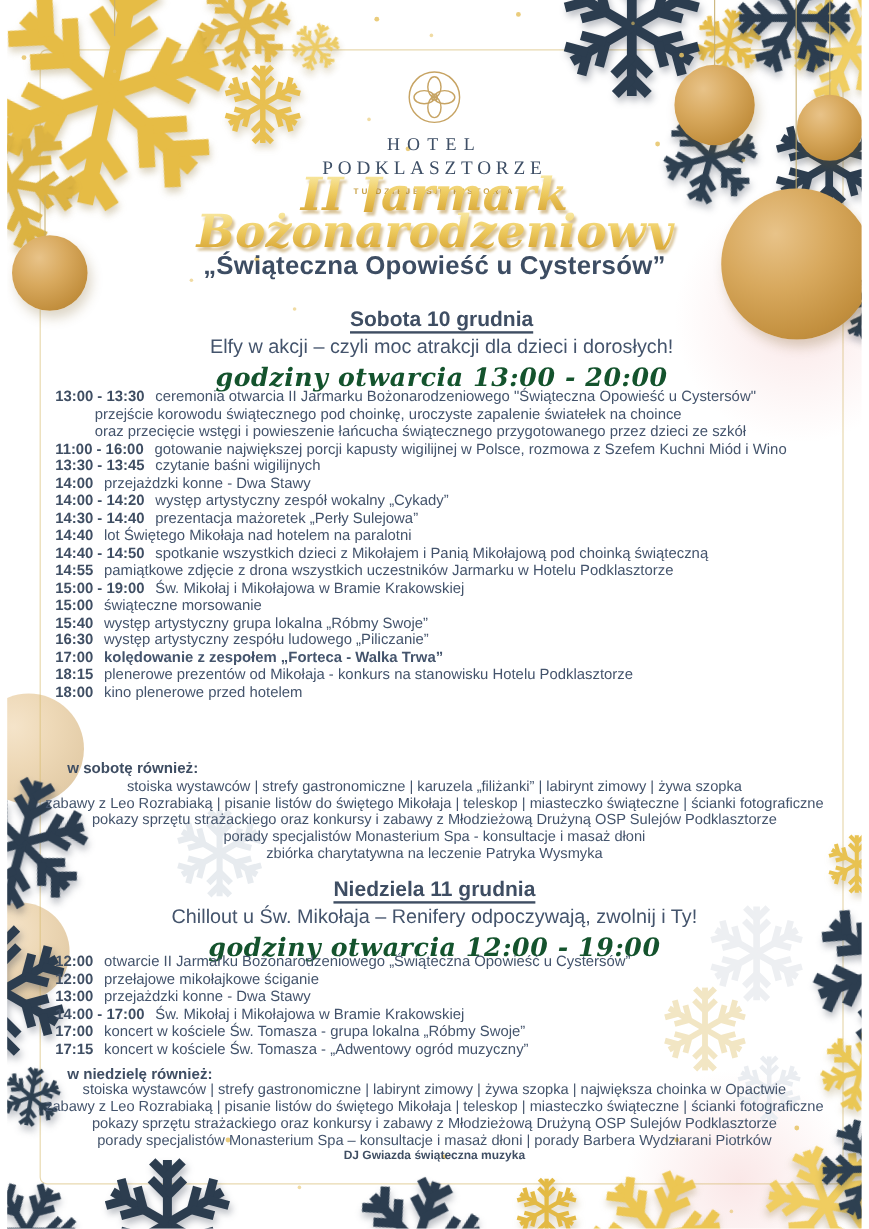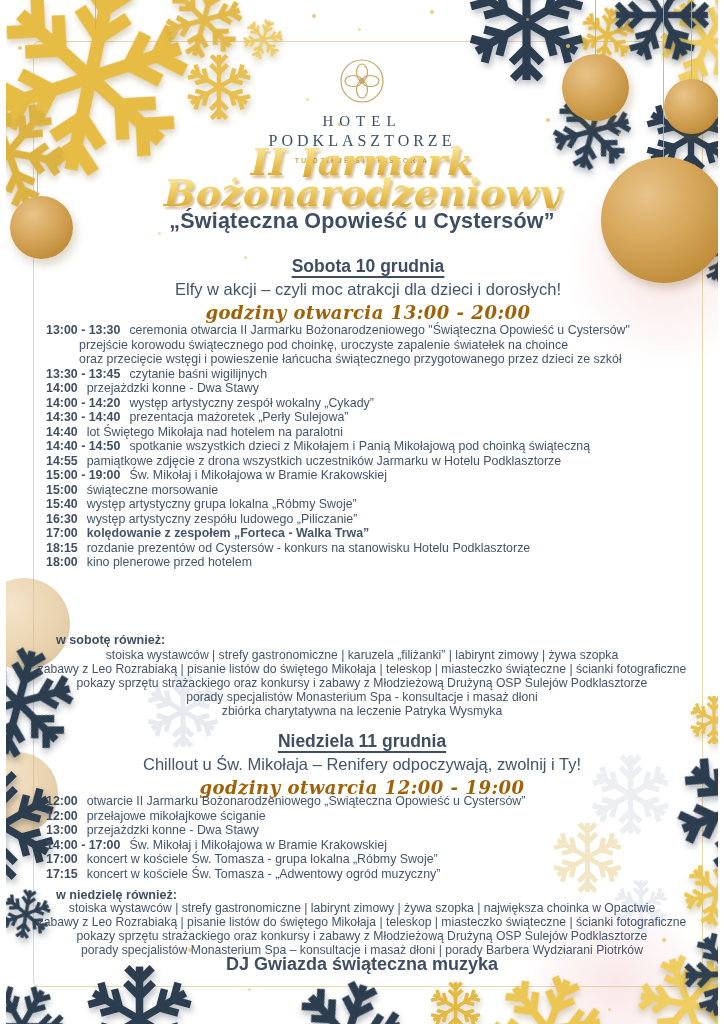--- a/index.html
+++ b/index.html
@@ -38,32 +38,32 @@
   .title-line{font-family:"DejaVu Serif",serif;font-style:italic;font-weight:700;
               font-size:38px;line-height:31px;
               background:linear-gradient(180deg,#f8e7a0 0%,#eecb5f 48%,#d9a93a 100%);
               -webkit-background-clip:text;background-clip:text;color:transparent;}
   .subtitle{top:209px;font-size:21.5px;font-weight:600;color:#3d4d63;letter-spacing:.2px;}
 
   .day-heading{font-size:17.5px;font-weight:700;color:#3f4e63;
                text-decoration:underline;text-underline-offset:4px;text-decoration-thickness:1.5px;}
   .day-tagline{margin-top:3px;font-size:16.5px;color:#44546c;}
   .day-hours{margin-top:3px;font-family:"DejaVu Serif",serif;font-style:italic;font-weight:700;
-             font-size:18px;color:#a16207;letter-spacing:.5px;}
+             font-size:21px;color:#14532d;letter-spacing:.5px;}
 
   .events{position:absolute;left:40px;right:20px;text-align:left;}
   .event-row{font-size:12.4px;line-height:14.5px;white-space:nowrap;color:#44546c;}
   .event-row .event-time{font-weight:700;margin-right:9px;color:#3f4e63;}
   .event-row.indent{padding-left:33px;}
   .event-row.bold .event-desc{font-weight:700;}
 
   .also-heading{position:absolute;left:50px;text-align:left;font-size:12.6px;font-weight:700;color:#3f4e63;}
   .also-lines{position:absolute;left:0;right:0;}
   .also-line{font-size:12.2px;line-height:13.9px;color:#44546c;white-space:nowrap;}
-  .dj-line{font-weight:700;font-size:18px;line-height:14px;color:#3f4e63;}
+  .dj-line{font-weight:700;font-size:10px;line-height:14px;color:#3f4e63;}
 </style>
 </head>
 <body>
 
 <div class="page">
 
   <svg width="0" height="0" style="position:absolute" aria-hidden="true">
     <defs>
       <symbol id="flake" viewBox="0 0 100 100">
         <g id="fa" stroke="currentColor" stroke-width="6.5" fill="none">
@@ -250,20 +250,23 @@
         </div>
 
         <div class="event-row indent">
           <span class="event-desc">przejście korowodu świątecznego pod choinkę, uroczyste zapalenie światełek na choince</span>
         </div>
 
         <div class="event-row indent">
           <span class="event-desc">oraz przecięcie wstęgi i powieszenie łańcucha świątecznego przygotowanego przez dzieci ze szkół</span>
         </div>
 
+        <div class="event-row">
+          <span class="event-time">11:00 - 16:00</span><span class="event-desc">gotowanie największej porcji kapusty wigilijnej w Polsce, rozmowa z Szefem Kuchni Miód i Wino</span>
+        </div>
 
         <div class="event-row">
           <span class="event-time">13:30 - 13:45</span><span class="event-desc">czytanie baśni wigilijnych</span>
         </div>
 
         <div class="event-row">
           <span class="event-time">14:00</span><span class="event-desc">przejażdzki konne - Dwa Stawy</span>
         </div>
 
         <div class="event-row">
@@ -303,21 +306,21 @@
 
         <div class="event-row">
           <span class="event-time">16:30</span><span class="event-desc">występ artystyczny zespółu ludowego „Piliczanie”</span>
         </div>
 
         <div class="event-row bold">
           <span class="event-time">17:00</span><span class="event-desc">kolędowanie z zespołem „Forteca - Walka Trwa”</span>
         </div>
 
         <div class="event-row">
-          <span class="event-time">18:15</span><span class="event-desc">rozdanie prezentów od Cystersów - konkurs na stanowisku Hotelu Podklasztorze</span>
+          <span class="event-time">18:15</span><span class="event-desc">plenerowe prezentów od Mikołaja - konkurs na stanowisku Hotelu Podklasztorze</span>
         </div>
 
         <div class="event-row">
           <span class="event-time">18:00</span><span class="event-desc">kino plenerowe przed hotelem</span>
         </div>
       </div>
 
     <div class="also-heading" style="top:633px;">w sobotę również:</div>
     <div class="also-lines" style="top:649px;">
 

